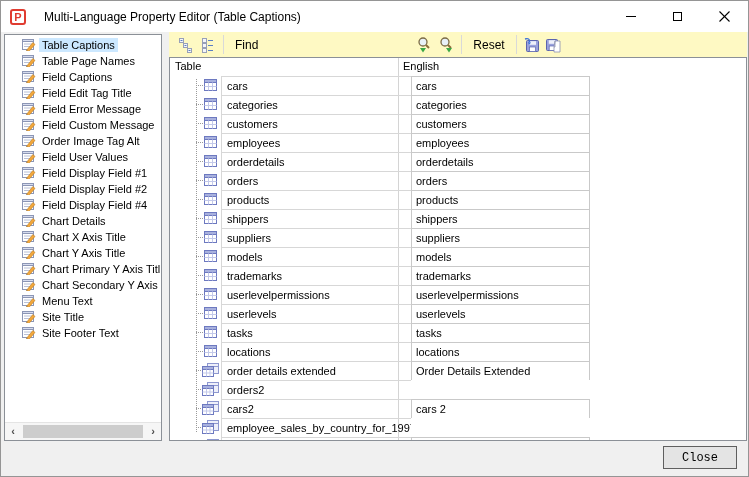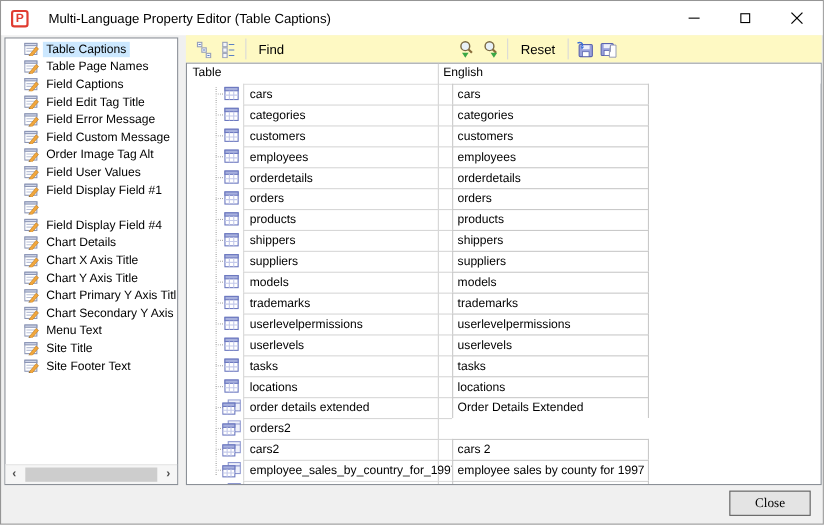--- a/index.html
+++ b/index.html
@@ -47,21 +47,21 @@
   .tree-cell::before{content:"";position:absolute;left:13px;top:9px;width:7px;height:1px;
     background-image:linear-gradient(90deg,#9a9a9a 1px,transparent 1px);background-size:2px 1px;}
   .tree-cell svg{position:absolute;left:19px;top:2px;}
   .name-cell{width:190px;flex:0 0 auto;border-top:1px solid #d7d7d7;border-left:1px solid #d7d7d7;
     padding-left:5px;line-height:18px;overflow:hidden;white-space:nowrap;box-sizing:border-box;}
   .eng-cell{width:179px;flex:0 0 auto;border-top:1px solid #c9c9c9;border-left:1px solid #c9c9c9;border-right:1px solid #c9c9c9;
     padding-left:4px;line-height:18px;overflow:hidden;white-space:nowrap;box-sizing:border-box;background:#fff;}
   .grid-row.partial{height:5px;overflow:hidden;}
   
   .footer-btn{position:absolute;right:11px;bottom:7px;width:74px;height:23px;background:#e4e4e4;
-    border:1px solid #5f5f5f;font-family:Liberation Serif, serif;font-size:12px;color:#000;
+    border:1px solid #5f5f5f;font-family:Liberation Mono, monospace;font-size:12px;color:#000;
     display:flex;align-items:center;justify-content:center;box-sizing:border-box;}
 </style>
 </head>
 <body>
 
 <div class="window">
 
   <div class="titlebar">
     <div class="app-icon">P</div>
     <div class="win-title">Multi-Language Property Editor (Table Captions)</div>
@@ -184,20 +184,21 @@
   </div>
         <div class="side-item">
     <span class="icon-slot"><svg width="14" height="14" viewBox="0 0 14 14">
     <rect x="0.5" y="2.5" width="11" height="10" fill="#fff" stroke="#8c96b5"></rect>
     <rect x="0.5" y="2.5" width="11" height="2" fill="#d6dcef" stroke="#8c96b5"></rect>
     <line x1="2" y1="7" x2="10" y2="7" stroke="#b9c0d6"></line>
     <line x1="2" y1="9.5" x2="10" y2="9.5" stroke="#b9c0d6"></line>
     <polygon points="4.6,13.2 10.8,5.6 13.0,7.4 6.8,14.6" fill="#f2a73d" stroke="#c07f1f" stroke-width="0.6"></polygon>
     <polygon points="3.6,14.4 4.6,13.2 6,14.3" fill="#6e5120"></polygon>
   </svg></span>
+    <span class="lbl">Field Display Field #2</span>
   </div>
         <div class="side-item">
     <span class="icon-slot"><svg width="14" height="14" viewBox="0 0 14 14">
     <rect x="0.5" y="2.5" width="11" height="10" fill="#fff" stroke="#8c96b5"></rect>
     <rect x="0.5" y="2.5" width="11" height="2" fill="#d6dcef" stroke="#8c96b5"></rect>
     <line x1="2" y1="7" x2="10" y2="7" stroke="#b9c0d6"></line>
     <line x1="2" y1="9.5" x2="10" y2="9.5" stroke="#b9c0d6"></line>
     <polygon points="4.6,13.2 10.8,5.6 13.0,7.4 6.8,14.6" fill="#f2a73d" stroke="#c07f1f" stroke-width="0.6"></polygon>
     <polygon points="3.6,14.4 4.6,13.2 6,14.3" fill="#6e5120"></polygon>
   </svg></span>
@@ -622,21 +623,20 @@
     <rect x="5.5" y="0.5" width="11" height="10" fill="#eef0fa" stroke="#8d97cf"></rect>
     <line x1="5.5" y1="3.5" x2="16.5" y2="3.5" stroke="#8d97cf"></line>
     <rect x="0.5" y="3.5" width="11" height="10" fill="#fff" stroke="#6d79c0"></rect>
     <rect x="0.5" y="3.5" width="11" height="3" fill="#a8b1de" stroke="#6d79c0"></rect>
     <line x1="4.5" y1="6.5" x2="4.5" y2="13.5" stroke="#c3c9ea"></line>
     <line x1="8" y1="6.5" x2="8" y2="13.5" stroke="#c3c9ea"></line>
     <line x1="0.5" y1="10" x2="11.5" y2="10" stroke="#c3c9ea"></line>
   </svg>
             </div>
     <div class="name-cell">employee_sales_by_country_for_1997</div>
-    <div class="eng-cell">employee sales by county for 1997</div>
   </div>
           <div class="grid-row partial">
     <div class="tree-cell">
               <svg width="17" height="15" viewBox="0 0 17 15">
     <rect x="5.5" y="0.5" width="11" height="10" fill="#eef0fa" stroke="#8d97cf"></rect>
     <line x1="5.5" y1="3.5" x2="16.5" y2="3.5" stroke="#8d97cf"></line>
     <rect x="0.5" y="3.5" width="11" height="10" fill="#fff" stroke="#6d79c0"></rect>
     <rect x="0.5" y="3.5" width="11" height="3" fill="#a8b1de" stroke="#6d79c0"></rect>
     <line x1="4.5" y1="6.5" x2="4.5" y2="13.5" stroke="#c3c9ea"></line>
     <line x1="8" y1="6.5" x2="8" y2="13.5" stroke="#c3c9ea"></line>

